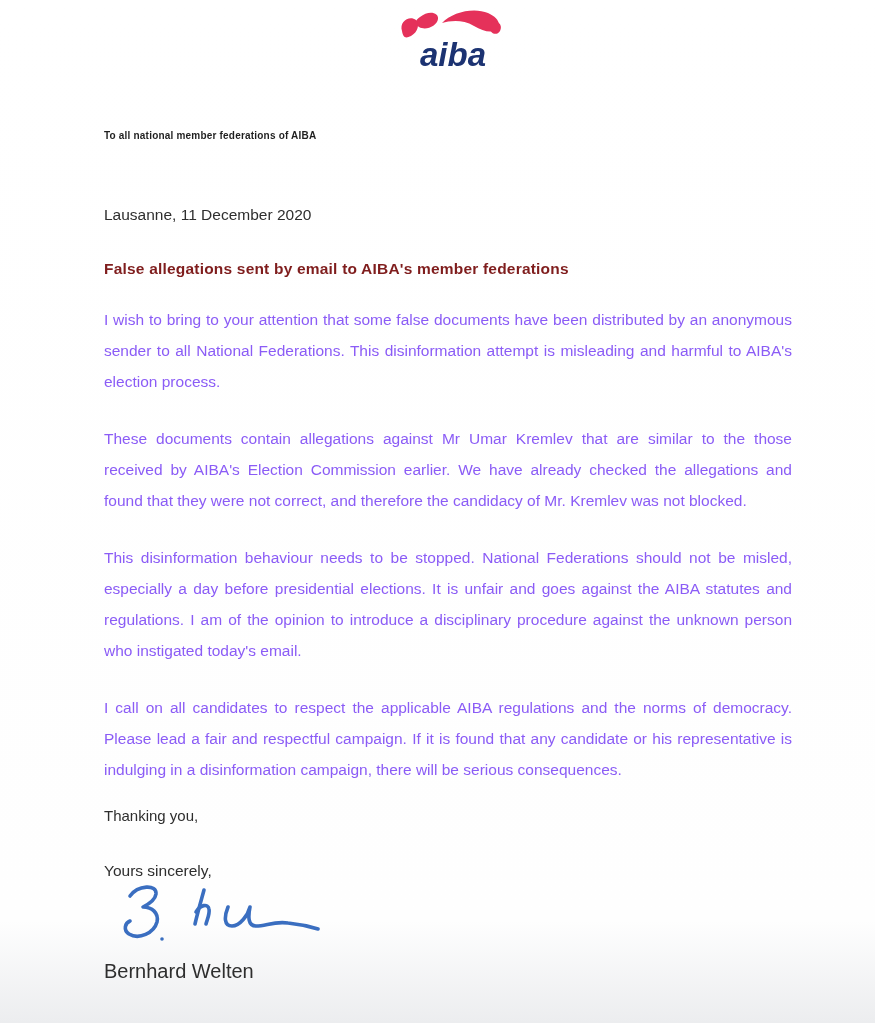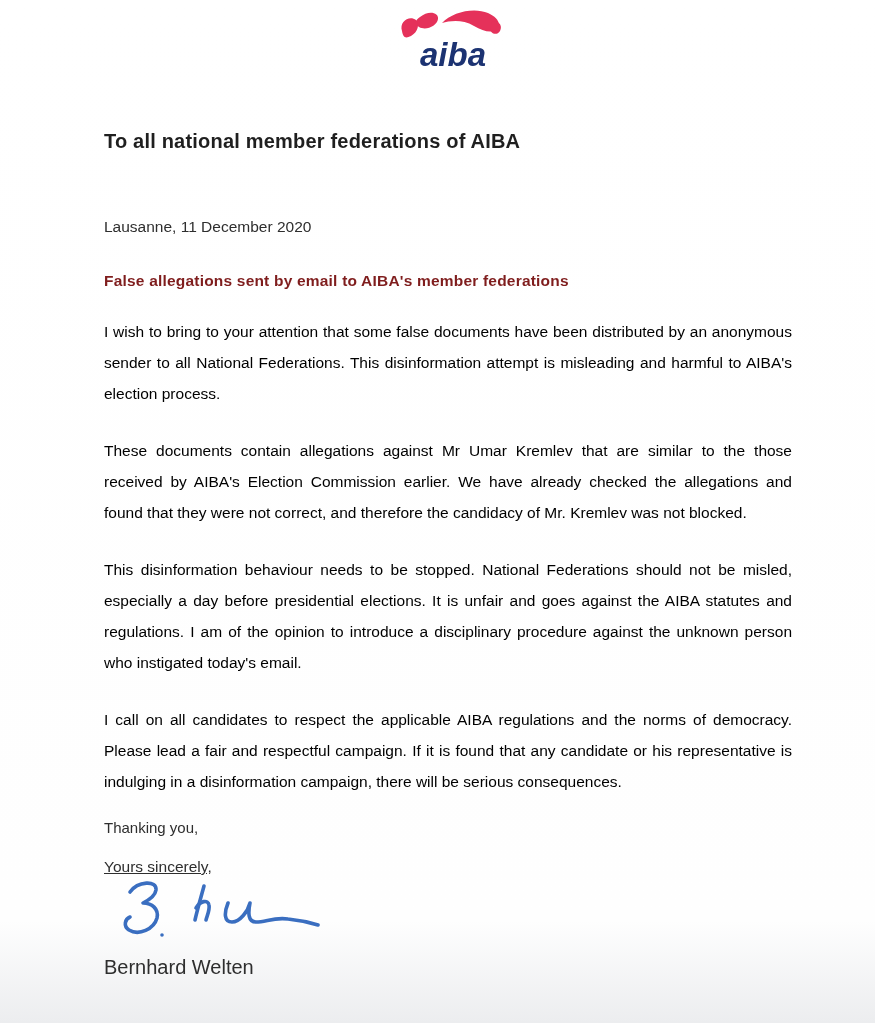--- a/index.html
+++ b/index.html
@@ -27,21 +27,21 @@
   .content {
     position: absolute;
     top: 0;
     left: 104px;
     width: 688px;
   }
   .recipient {
     margin-top: 130px;
     font-weight: bold;
     color: #1f1f1f;
-    font-size: 20px;
+    font-size: 10px;
     letter-spacing: 0.2px;
   }
   .dateline {
     margin-top: 65px;
     font-size: 15.5px;
   }
   .subject {
     margin-top: 36px;
     font-weight: bold;
     color: #7f1d1d;
@@ -50,24 +50,24 @@
   }
   .salutation {
     margin-top: 33px;
     font-size: 15.5px;
   }
   .para {
     margin: 26px 0 0 0;
     font-size: 15.5px;
     line-height: 31px;
     text-align: justify;
-    color: #000000;
+    color: #8b5cf6;
   }
   .closing1 { margin-top: 22px; font-size: 15px; }
-  .closing2 { margin-top: 22px; font-size: 15.5px; text-decoration: underline; }
+  .closing2 { margin-top: 38px; font-size: 15.5px; }
   .signature {
     margin: 2px 0 0 10px;
     width: 230px;
     height: 66px;
     display: block;
   }
   .signer-name { margin-top: 12px; font-size: 20px; }
 </style>
 </head>
 <body>

